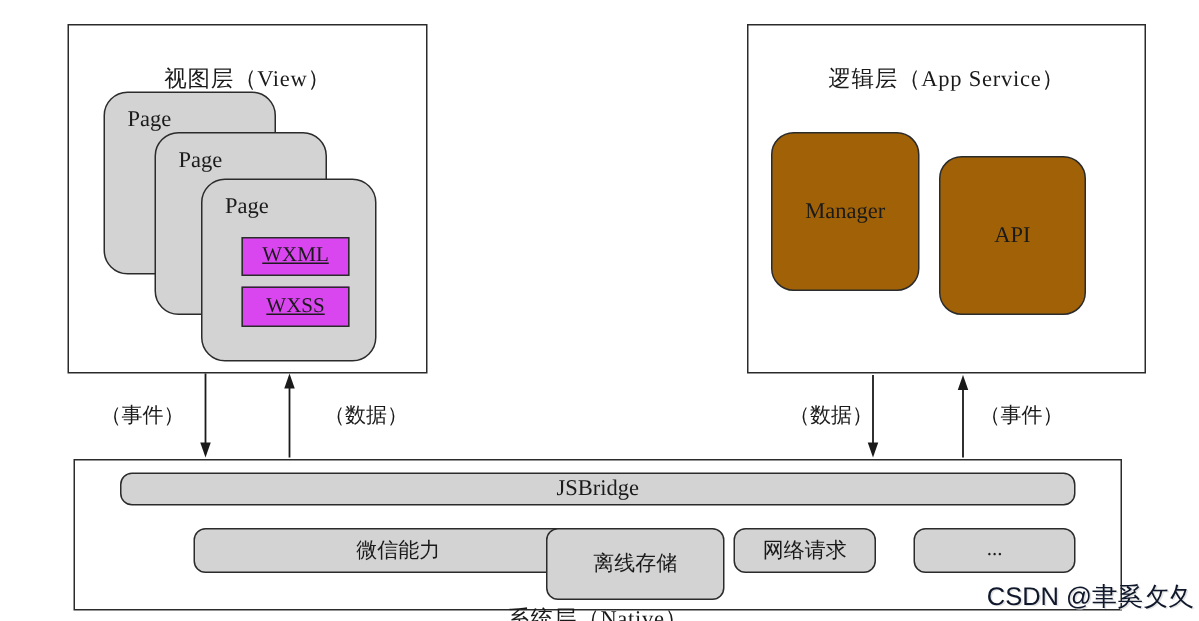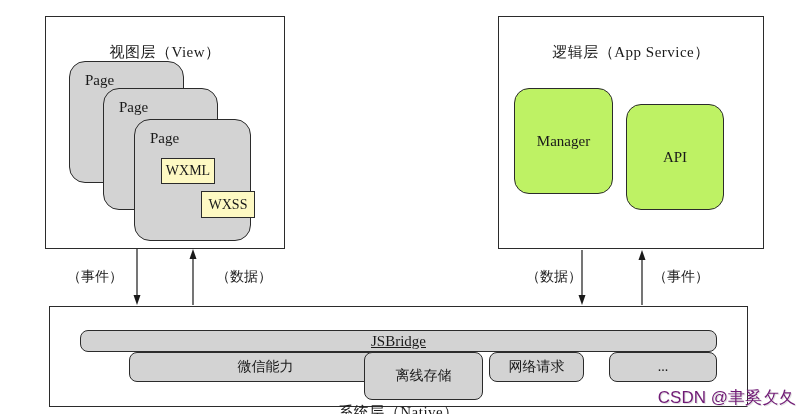--- a/index.html
+++ b/index.html
@@ -4,62 +4,62 @@
 <style>
   html,body{margin:0;padding:0;background:#fff;}
   #stage{
     position:relative;width:799px;height:414px;background:#fff;overflow:hidden;
     font-family:"Liberation Serif","DejaVu Serif",serif;color:#1a1a1a;
   }
   .outer-box{position:absolute;background:#fff;border:1.4px solid #2b2b2b;box-sizing:border-box;}
   .layer-title{position:absolute;left:0;width:100%;text-align:center;font-size:15px;letter-spacing:.5px;}
   .card{position:absolute;background:#d3d3d3;border:1.6px solid #2b2b2b;border-radius:16px;box-sizing:border-box;}
   .card .page-label{position:absolute;left:15px;top:10px;font-size:15px;text-align:center;}
-  .module-card{position:absolute;background:#bef264;border:1.6px solid #2b2b2b;border-radius:15px;box-sizing:border-box;
+  .module-card{position:absolute;background:#a16207;border:1.6px solid #2b2b2b;border-radius:15px;box-sizing:border-box;
     display:flex;align-items:center;justify-content:center;font-size:15px;}
-  .file-box{position:absolute;left:26px;width:54px;height:26px;background:#fef9c3;border:1.3px solid #2b2b2b;
-    box-sizing:border-box;display:flex;align-items:center;justify-content:center;font-size:14px;}
+  .file-box{position:absolute;left:26px;width:72px;height:26px;background:#d946ef;border:1.3px solid #2b2b2b;
+    box-sizing:border-box;display:flex;align-items:center;justify-content:center;font-size:14px;text-decoration:underline;}
   .bar{position:absolute;background:#d3d3d3;border:1.5px solid #2b2b2b;border-radius:8px;box-sizing:border-box;
     display:flex;align-items:center;justify-content:center;font-size:14px;}
   .arrow-label{position:absolute;transform:translateX(-50%);font-size:14px;white-space:nowrap;}
   #arrow-layer{position:absolute;left:0;top:0;pointer-events:none;}
   #watermark{position:absolute;right:3px;top:386px;font-family:"Liberation Sans","DejaVu Sans",sans-serif;
-    font-size:17px;color:#701a75;text-shadow:1px 1px 0 #e2e2e2;white-space:nowrap;}
+    font-size:17px;color:#0f172a;text-shadow:1px 1px 0 #e2e2e2;white-space:nowrap;}
 </style>
 </head>
 <body>
 
 <div id="stage">
 
   <div class="outer-box" style="left:45px;top:16px;width:240px;height:233px;">
     <div class="layer-title" style="top:26px;">视图层（View）</div>
 
     <div class="card" style="left:23px;top:44px;width:115px;height:122px;">
       <span class="page-label">Page</span>
     </div>
 
     <div class="card" style="left:57px;top:71px;width:115px;height:122px;">
       <span class="page-label">Page</span>
     </div>
 
     <div class="card" style="left:88px;top:102px;width:117px;height:122px;">
       <span class="page-label">Page</span>
       <div class="file-box" style="top:38px;">WXML</div>
-      <div class="file-box" style="top:71px;height:27px;margin-left:40px;">WXSS</div>
+      <div class="file-box" style="top:71px;height:27px;">WXSS</div>
     </div>
   </div>
 
   <div class="outer-box" style="left:498px;top:16px;width:266px;height:233px;">
     <div class="layer-title" style="top:26px;">逻辑层（App Service）</div>
     <div class="module-card" style="left:15px;top:71px;width:99px;height:106px;">Manager</div>
     <div class="module-card" style="left:127px;top:87px;width:98px;height:106px;">API</div>
   </div>
 
   <div class="outer-box" style="left:49px;top:306px;width:699px;height:101px;">
-    <div class="bar" style="left:30px;top:23px;width:637px;height:22px;font-size:15px;text-decoration:underline;">JSBridge</div>
+    <div class="bar" style="left:30px;top:8px;width:637px;height:22px;font-size:15px;">JSBridge</div>
 
     <div class="bar" style="left:31px;top:45px;width:273px;height:30px;margin-left:48px;">微信能力</div>
     <div class="bar" style="left:314px;top:45px;width:119px;height:48px;">离线存储</div>
     <div class="bar" style="left:439px;top:45px;width:95px;height:30px;">网络请求</div>
     <div class="bar" style="left:559px;top:45px;width:108px;height:30px;">...</div>
 
     <div class="layer-title" style="top:79px;margin-top:17px;">系统层（Native）</div>
   </div>
 
   <svg id="arrow-layer" width="799" height="414" viewBox="0 0 799 414">

